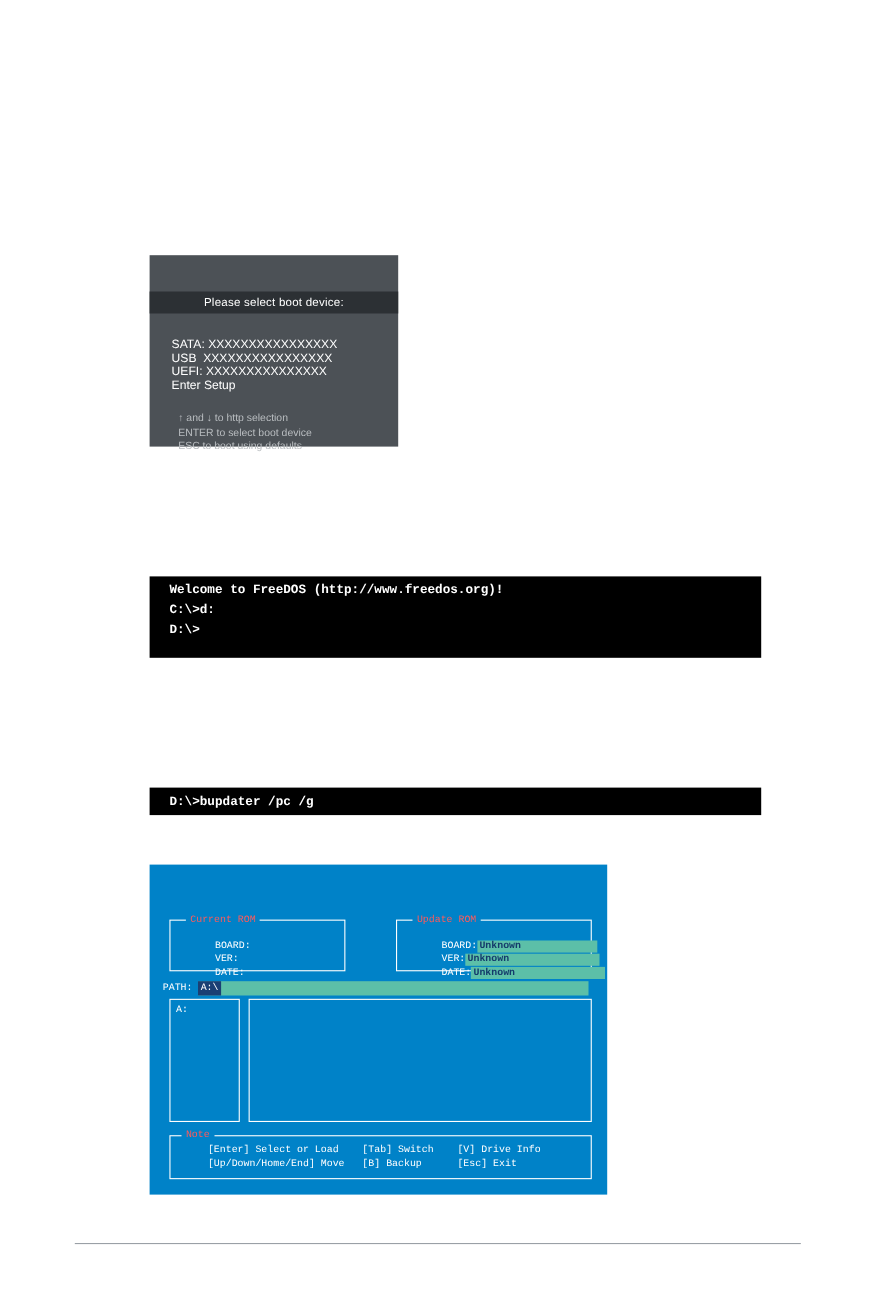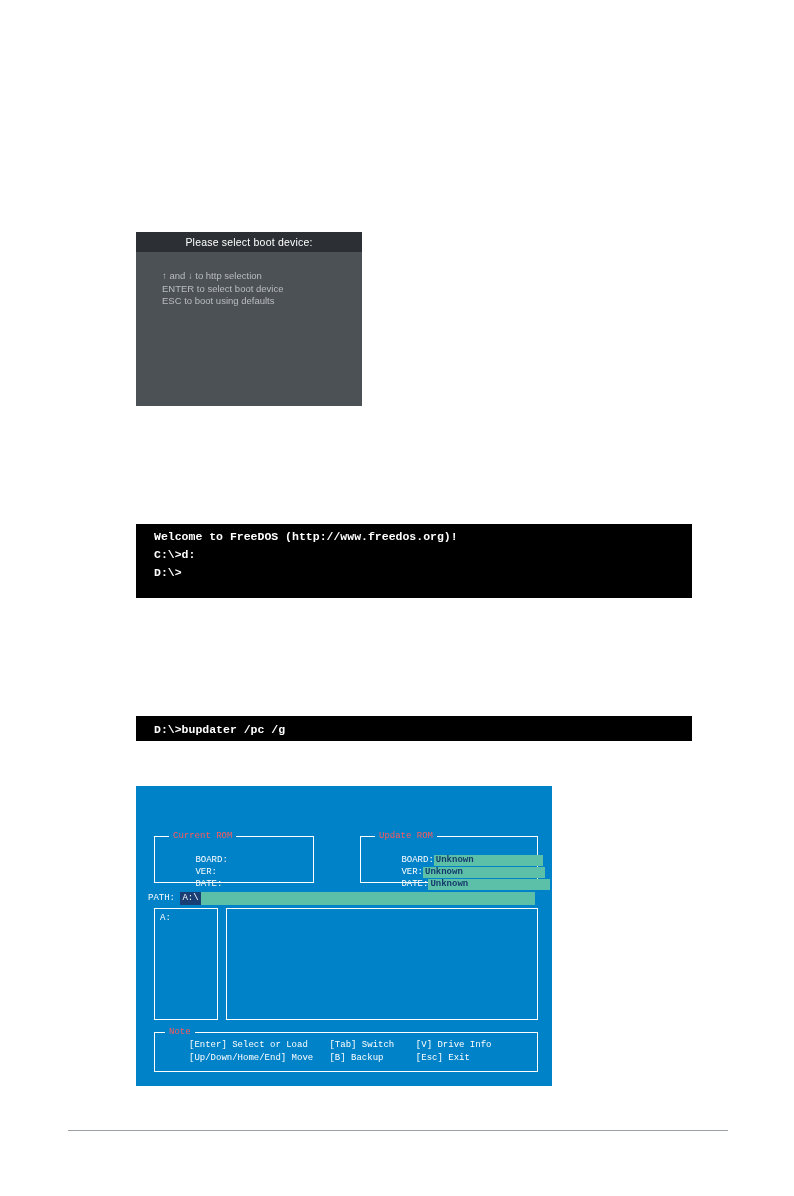--- a/index.html
+++ b/index.html
@@ -26,20 +26,21 @@
     box-sizing: border-box;
   }
   #boot-box-title {
     height: 20px;
     background: #2c3034;
     color: #ffffff;
     font-size: 10.5px;
     text-align: center;
     line-height: 20px;
     letter-spacing: .2px;
+    margin-top: 33px;
   }
   #boot-box-list {
     padding: 22px 0 0 20px;
     color: #ffffff;
     font-size: 11px;
     line-height: 12.5px;
   }
   #boot-box-list .row { white-space: pre; }
   #boot-box-help {
     padding: 18px 0 0 26px;
@@ -184,20 +185,26 @@
     width: 660px;
     height: 1px;
     background: #9aa0a6;
   }
 </style>
 </head>
 <body>
 
 <div id="boot-box">
   <div id="boot-box-title">Please select boot device:</div>
+  <div id="boot-box-list">
+    <div class="row">SATA: XXXXXXXXXXXXXXXX</div>
+    <div class="row">USB  XXXXXXXXXXXXXXXX</div>
+    <div class="row">UEFI: XXXXXXXXXXXXXXX</div>
+    <div class="row">Enter Setup</div>
+  </div>
   <div id="boot-box-help">
     <div class="row">↑ and ↓ to http selection</div>
     <div class="row">ENTER to select boot device</div>
     <div class="row">ESC to boot using defaults</div>
   </div>
 </div>
 
 <div id="term1" class="term">
   <div class="line">Welcome to FreeDOS (http://www.freedos.org)!</div>
   <div class="line">C:\&gt;d:</div>

